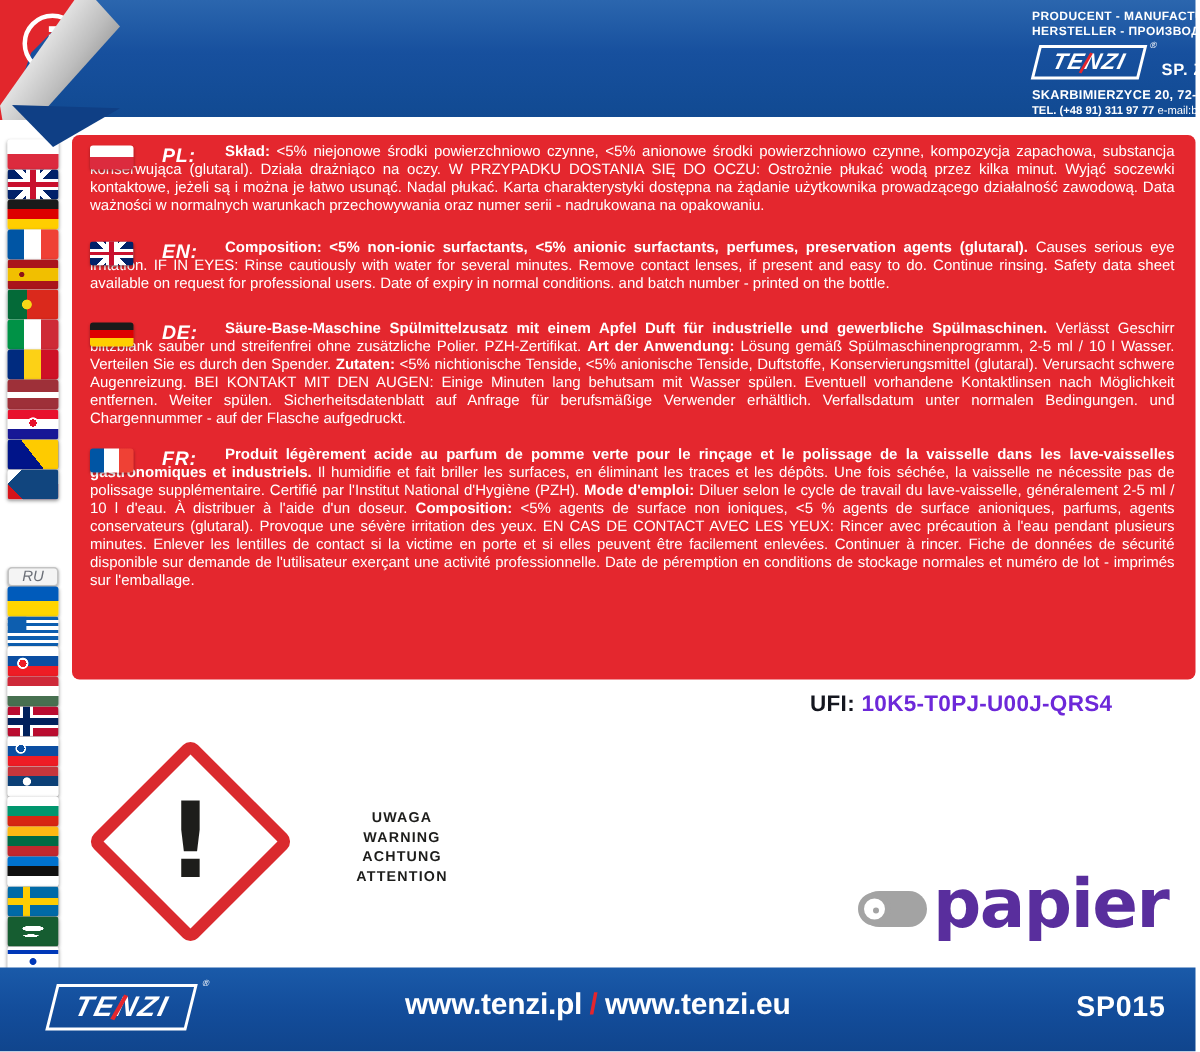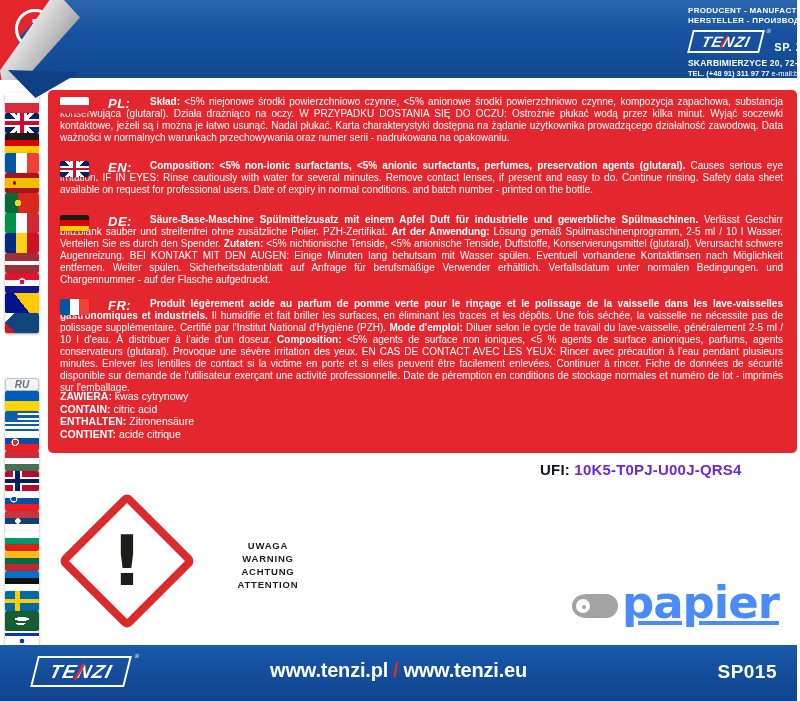--- a/index.html
+++ b/index.html
@@ -54,21 +54,21 @@
 
   
   .flags-col {
     position:absolute; left:5px; top:93px; width:36px; height:548px;
     display:flex; flex-direction:column; justify-content:space-between; z-index:3;
   }
   .flag { width:34px; height:20px; border-radius:2px; box-shadow:0 1px 2.5px rgba(0,0,0,.4); flex:0 0 auto; }
   .flag-badge {
     width:34px; height:33px; border-radius:3px; background:#f4f4f4; border:1px solid #c3c3c3;
     box-shadow:0 1px 2px rgba(0,0,0,.3); display:flex; align-items:center; justify-content:center;
-    font-size:10px; font-weight:bold; font-style:italic; color:#6b6f77;margin-top:45px;
+    font-size:10px; font-weight:normal; font-style:italic; color:#6b6f77;margin-top:45px;
   }
 
   
   .red-box {
     position:absolute; left:48px; top:90px; width:749px; height:363px;
     background:#e4272e; border-radius:5px; color:#fff; overflow:hidden; z-index:2;
   }
   .lang-section { position:absolute; left:12px; width:723px; }
   .lang-flag { position:absolute; left:0; top:1px; width:29px; height:16px; border-radius:2px; box-shadow:0 1px 2px rgba(0,0,0,.35); }
   .lang-label { position:absolute; left:48px; top:0; font-style:italic; font-weight:bold; font-size:13px; letter-spacing:.5px; }
@@ -109,22 +109,22 @@
   .bottom-logo .logo-reg { right:-9px; top:-5px; }
   .bottom-urls {
     position:absolute; left:50%; transform:translateX(-50%); top:14px; white-space:nowrap;
     font-size:20px; font-weight:bold; color:#fff; letter-spacing:-.2px;
   }
   .bottom-urls .sep { color:#e4262d; font-weight:bold; padding:0 5px; }
   .product-code { position:absolute; right:20px; top:16px; font-size:19px; font-weight:bold; color:#fff; letter-spacing:.5px; }
 
   
   .watermark {
-    position:absolute; left:574px; top:584px; z-index:20; color:#3b82f6; opacity:.92;
-    font-family:"DejaVu Sans", sans-serif; font-weight:bold; pointer-events:none;text-decoration:underline;
+    position:absolute; left:574px; top:584px; z-index:20; color:#4c1d95; opacity:.92;
+    font-family:"DejaVu Sans", sans-serif; font-weight:bold; pointer-events:none;
   }
   .wm-row { display:flex; align-items:center; }
   .wm-roll { position:relative; width:44px; height:24px; background:#9c9c9c; border-radius:12px; margin-right:4px; margin-top:6px; }
   .wm-roll-end {
     position:absolute; left:-2px; top:1px; width:22px; height:22px; border-radius:50%;
     background:#fff; border:4px solid #9c9c9c;
   }
   .wm-roll-dot { position:absolute; left:6px; top:6px; width:4px; height:4px; border-radius:50%; background:#9c9c9c; }
   .wm-text { font-size:45px; line-height:38px; letter-spacing:-1px; }
   .wm-line2 { font-size:45px; line-height:40px; letter-spacing:-1px; margin-top:2px; }
@@ -206,26 +206,20 @@
     <div class="lang-section" style="top: 124px;">
       <div class="lang-flag" style="background: linear-gradient(rgb(26, 26, 26) 0px, rgb(26, 26, 26) 33%, rgb(221, 0, 0) 33%, rgb(221, 0, 0) 66%, rgb(255, 206, 0) 66%);"></div>
       <span class="lang-label">DE:</span>
       <p class="lang-text"><span class="b">Säure-Base-Maschine Spülmittelzusatz mit einem Apfel Duft für industrielle und gewerbliche Spülmaschinen. </span><span>Verlässt Geschirr blitzblank sauber und streifenfrei ohne zusätzliche Polier. PZH-Zertifikat. </span><span class="b">Art der Anwendung: </span><span>Lösung gemäß Spülmaschinenprogramm, 2-5 ml / 10 l Wasser. Verteilen Sie es durch den Spender. </span><span class="b">Zutaten: </span><span>&lt;5% nichtionische Tenside, &lt;5% anionische Tenside, Duftstoffe, Konservierungsmittel (glutaral). Verursacht schwere Augenreizung. BEI KONTAKT MIT DEN AUGEN: Einige Minuten lang behutsam mit Wasser spülen. Eventuell vorhandene Kontaktlinsen nach Möglichkeit entfernen. Weiter spülen. Sicherheitsdatenblatt auf Anfrage für berufsmäßige Verwender erhältlich. Verfallsdatum unter normalen Bedingungen. und Chargennummer - auf der Flasche aufgedruckt.</span></p>
     </div>
     <div class="lang-section" style="top: 208px;">
       <div class="lang-flag" style="background: linear-gradient(90deg, rgb(0, 85, 164) 0px, rgb(0, 85, 164) 33%, rgb(255, 255, 255) 33%, rgb(255, 255, 255) 66%, rgb(239, 65, 53) 66%);"></div>
       <span class="lang-label">FR:</span>
       <p class="lang-text"><span class="b">Produit légèrement acide au parfum de pomme verte pour le rinçage et le polissage de la vaisselle dans les lave-vaisselles gastronomiques et industriels. </span><span>Il humidifie et fait briller les surfaces, en éliminant les traces et les dépôts. Une fois séchée, la vaisselle ne nécessite pas de polissage supplémentaire. Certifié par l'Institut National d'Hygiène (PZH). </span><span class="b">Mode d'emploi: </span><span>Diluer selon le cycle de travail du lave-vaisselle, généralement 2-5 ml / 10 l d'eau. À distribuer à l'aide d'un doseur. </span><span class="b">Composition: </span><span>&lt;5% agents de surface non ioniques, &lt;5 % agents de surface anioniques, parfums, agents conservateurs (glutaral). Provoque une sévère irritation des yeux. EN CAS DE CONTACT AVEC LES YEUX: Rincer avec précaution à l'eau pendant plusieurs minutes. Enlever les lentilles de contact si la victime en porte et si elles peuvent être facilement enlevées. Continuer à rincer. Fiche de données de sécurité disponible sur demande de l'utilisateur exerçant une activité professionnelle. Date de péremption en conditions de stockage normales et numéro de lot - imprimés sur l'emballage.</span></p>
     </div>
-    <div class="contains-block" style="top: 300px;">
-      <div><span class="b">ZAWIERA:</span><span> kwas cytrynowy</span></div>
-      <div><span class="b">CONTAIN:</span><span> citric acid</span></div>
-      <div><span class="b">ENTHALTEN:</span><span> Zitronensäure</span></div>
-      <div><span class="b">CONTIENT:</span><span> acide citrique</span></div>
-    </div>
   </div>
 
 <div class="ufi-line">
   <span class="lab">UFI:</span><span class="code"> 10K5-T0PJ-U00J-QRS4</span>
 </div>
 
 <div class="ghs-diamond">
   <span class="ghs-excl">!</span>
 </div>
 <div class="hazard-words" id="hazard-words">

